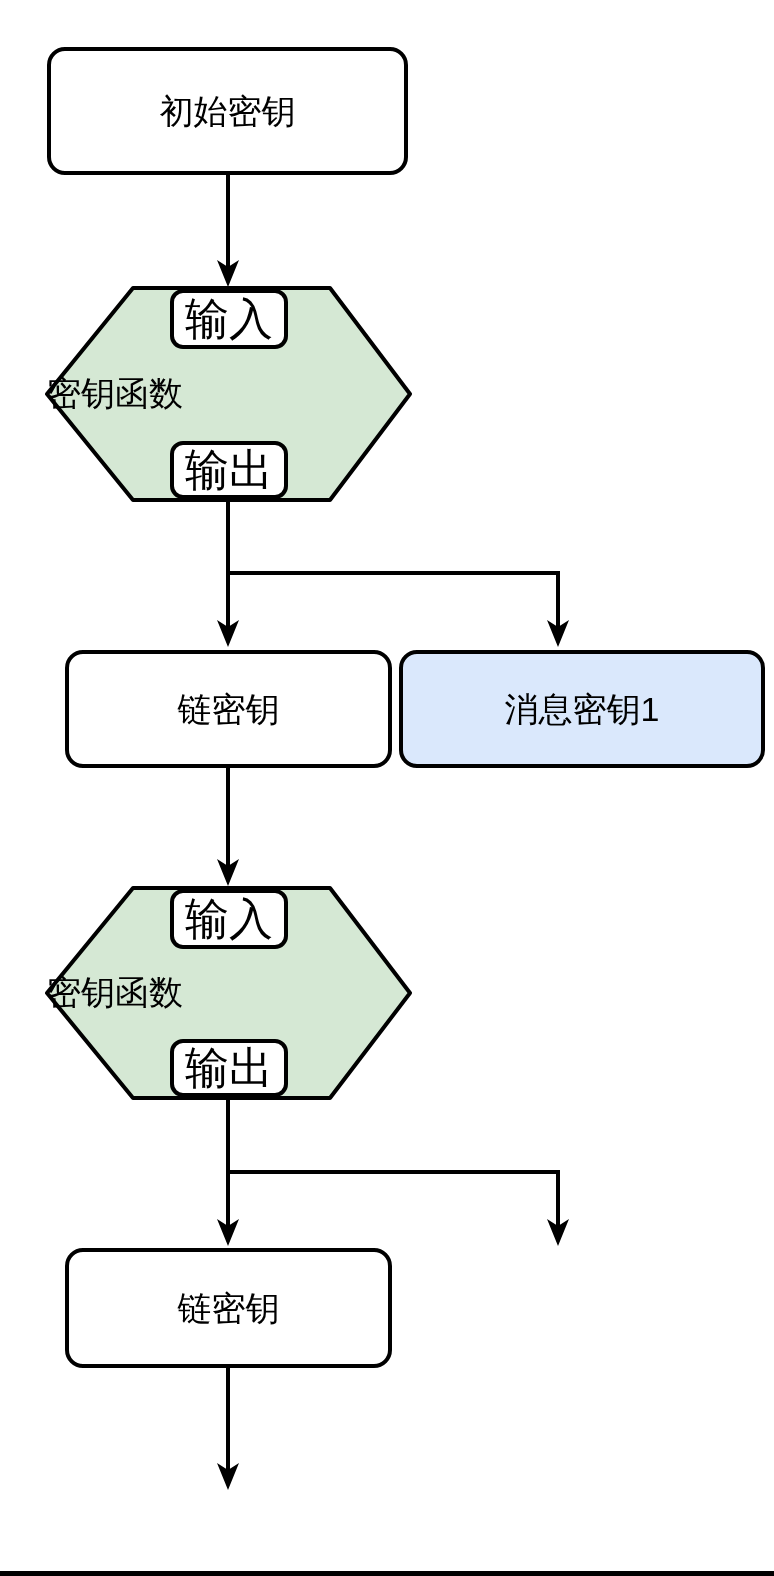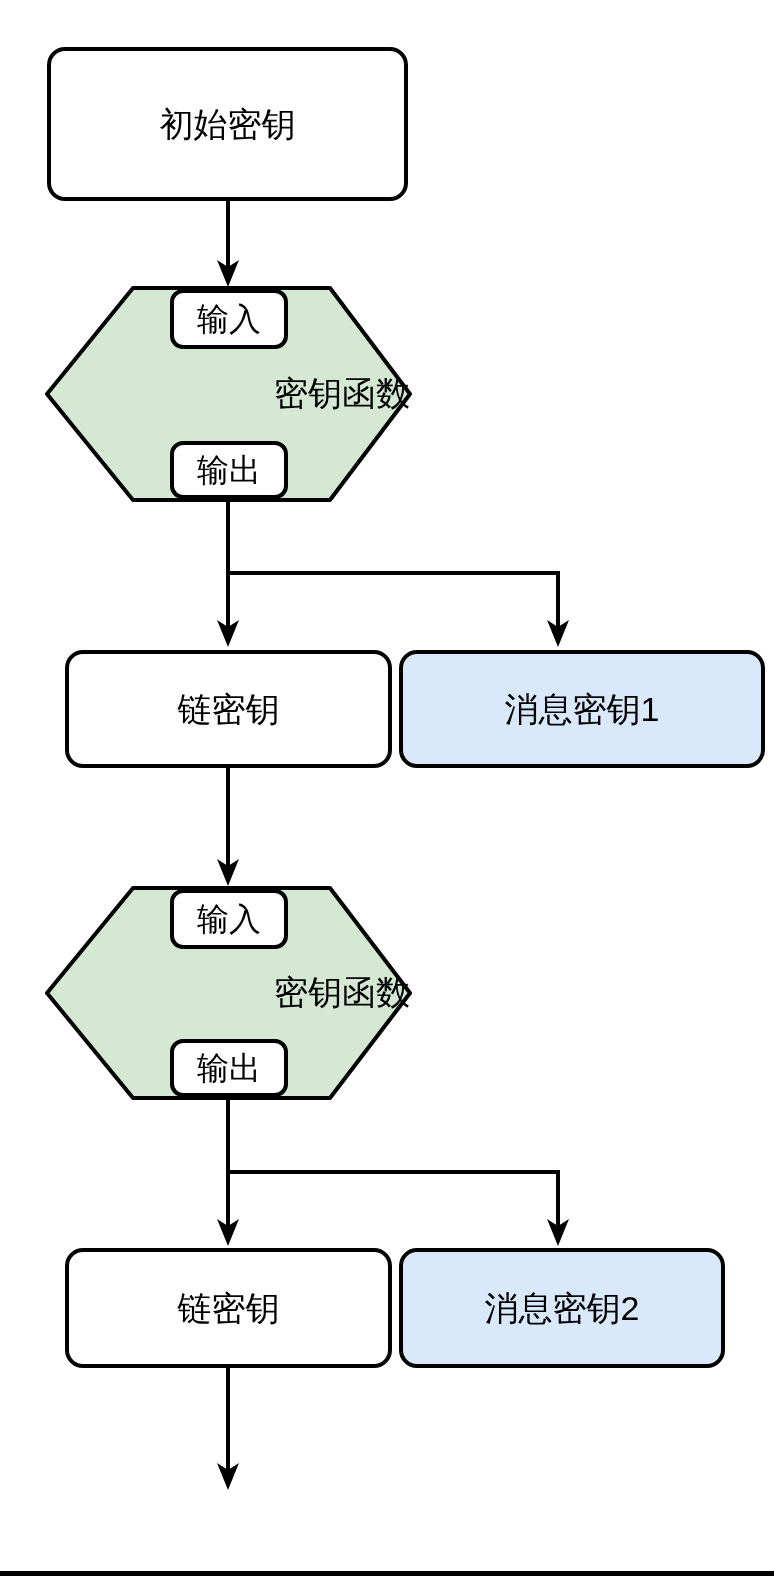--- a/index.html
+++ b/index.html
@@ -18,25 +18,25 @@
     border:4px solid #000000;
     background:#ffffff;
     display:flex;align-items:center;justify-content:center;
     font-size:34px;
     line-height:1;
     white-space:nowrap;
   }
   .big{border-radius:18px;}
   .port{
     border-radius:13px;
-    font-size:32px;
+    font-size:44px;
   }
   .kdf-label{
     position:absolute;
-    display:flex;align-items:center;justify-content:flex-end;
+    display:flex;align-items:center;justify-content:flex-start;
     font-size:34px;
     white-space:nowrap;
     pointer-events:none;
   }
   .msg{background:#dae8fc;}
   .bottom-bar{
     position:absolute;
     left:0;top:1571px;width:774px;height:5px;
     background:#000000;
   }
@@ -83,21 +83,21 @@
       <polyline class="wire" points="228,1172 558,1172 558,1227"></polyline>
       <path class="head" d="M558 1246 L547 1219 L558 1226 L569 1219 Z"></path>
     </g>
 
     <g>
       <line class="wire" x1="228" y1="1368" x2="228" y2="1471"></line>
       <path class="head" d="M228 1490 L217 1463 L228 1470 L239 1463 Z"></path>
     </g>
   </svg>
 
-  <div class="node big" style="left:47px;top:47px;width:361px;height:154px;">
+  <div class="node big" style="left:47px;top:47px;width:361px;height:128px;">
     <span>初始密钥</span>
   </div>
 
   <div class="kdf-label" style="left:47px;top:288px;width:363px;height:212px;">
     <span>密钥函数</span>
   </div>
   <div class="node port" style="left:170px;top:289px;width:118px;height:60px;">
     <span>输入</span>
   </div>
   <div class="node port" style="left:170px;top:441px;width:118px;height:58px;">
@@ -117,19 +117,16 @@
   <div class="node port" style="left:170px;top:889px;width:118px;height:60px;">
     <span>输入</span>
   </div>
   <div class="node port" style="left:170px;top:1039px;width:118px;height:58px;">
     <span>输出</span>
   </div>
 
   <div class="node big" style="left:65px;top:1248px;width:327px;height:120px;">
     <span>链密钥</span>
   </div>
-  <div class="node big msg" style="left:399px;top:1248px;width:326px;height:120px;">
-    <span>消息密钥2</span>
-  </div>
 
   <div class="bottom-bar"></div>
 
 </div>
 
 </body></html>

